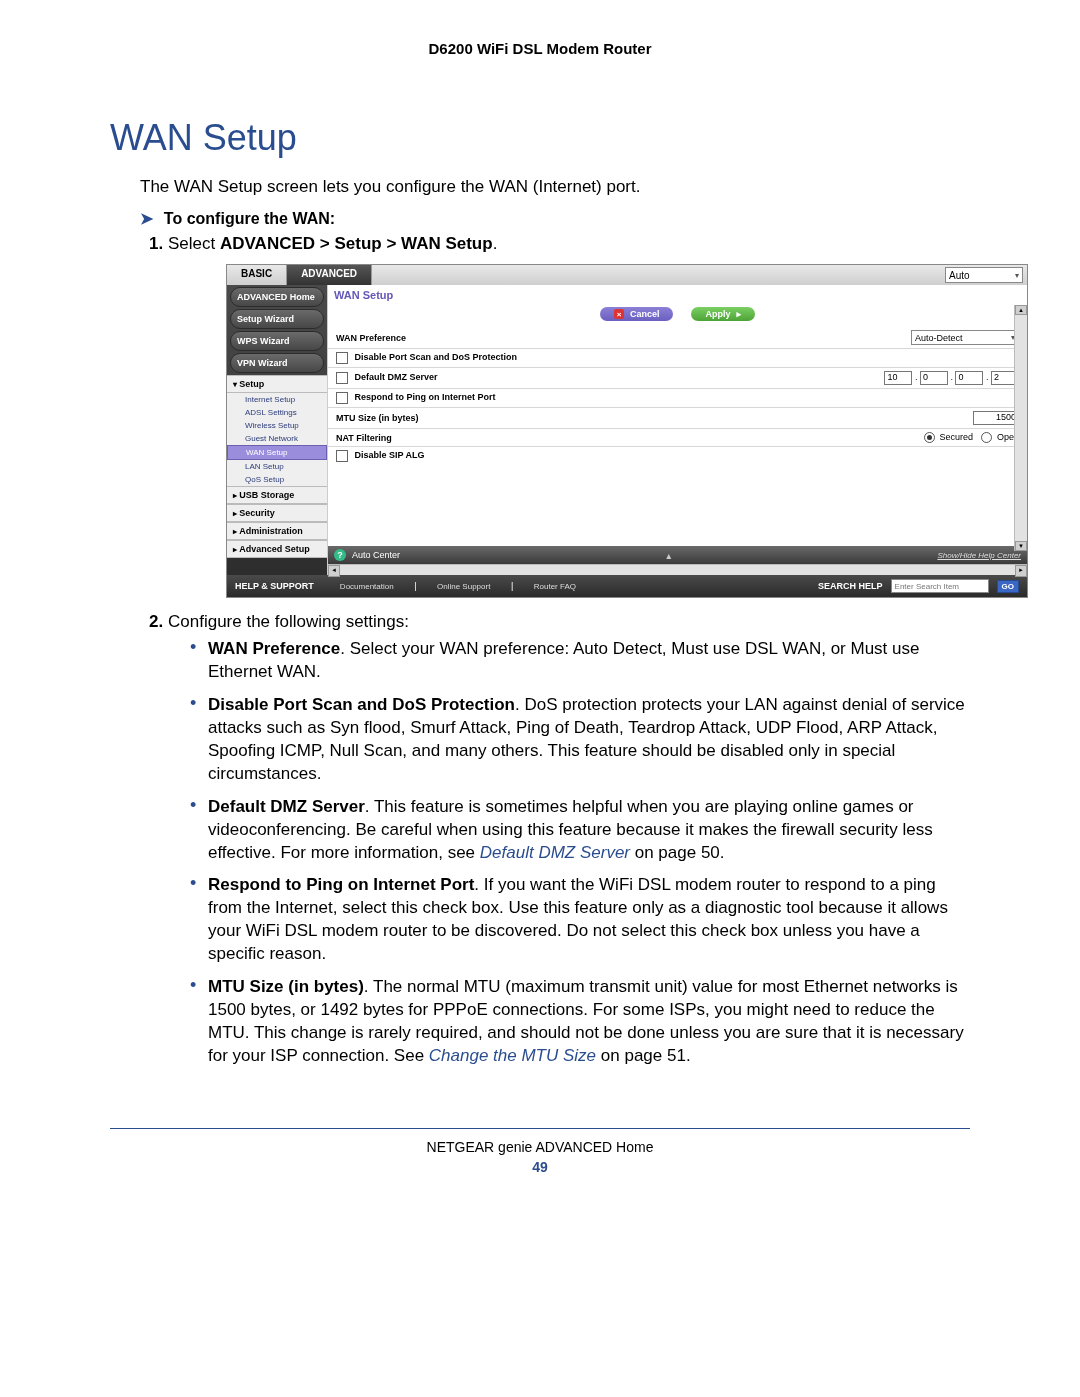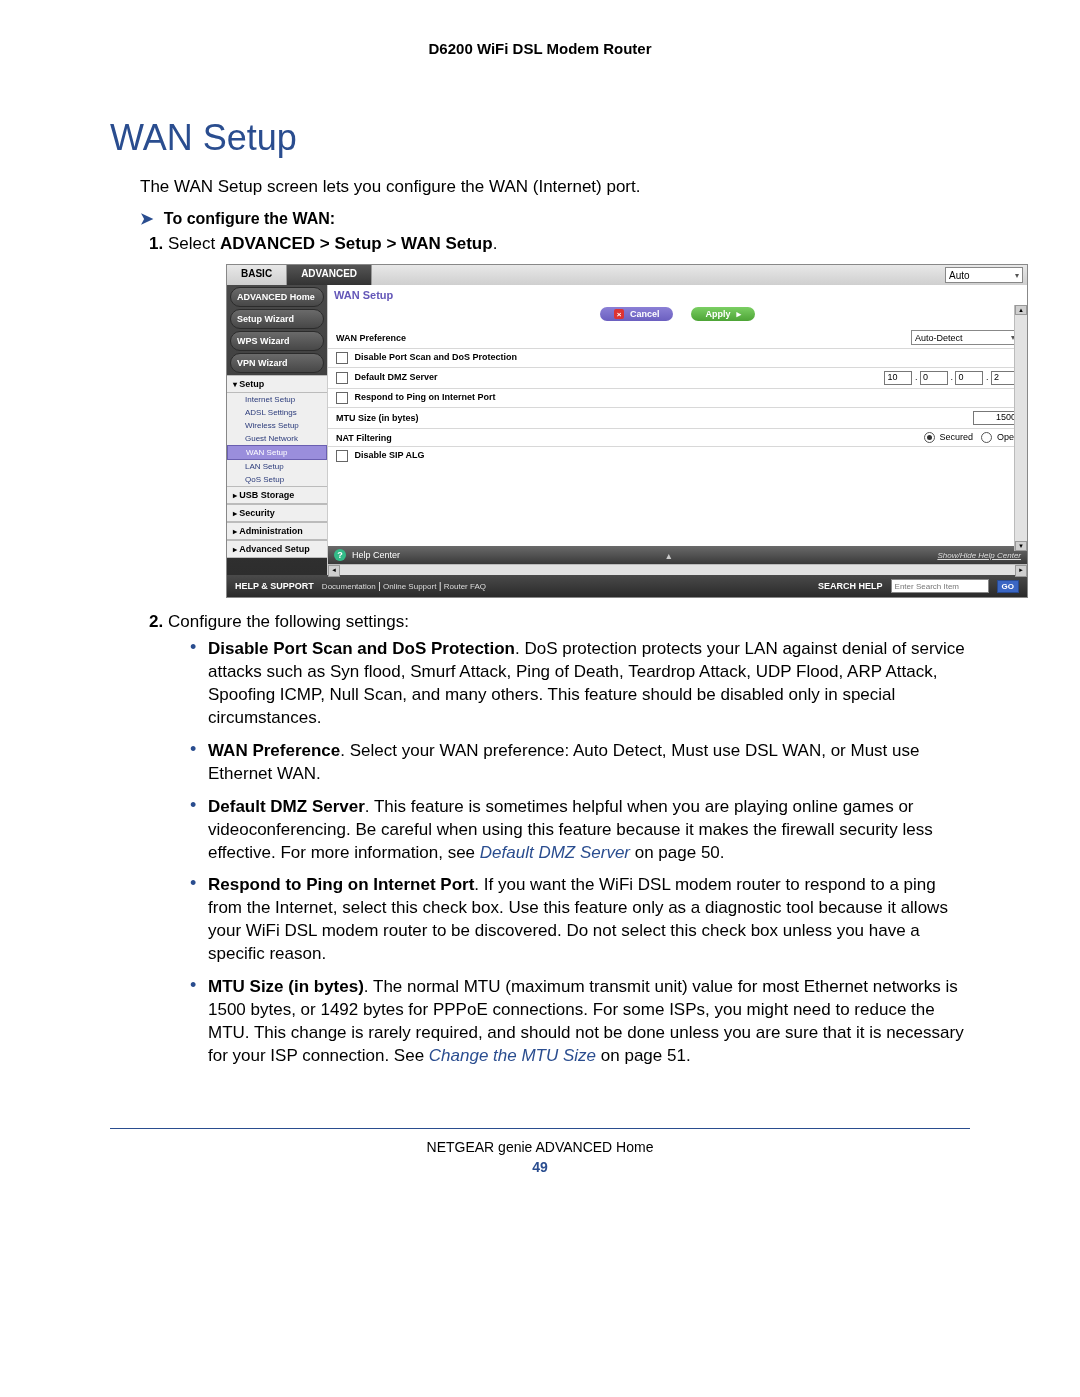--- a/index.html
+++ b/index.html
@@ -268,21 +268,21 @@
 
   .support-bar {
     background: linear-gradient(#4a4a4a,#2a2a2a);
     color: #fff;
     font-size: 9px;
     display: flex;
     align-items: center;
     padding: 4px 8px;
     gap: 8px;
   }
-  .support-bar .links a { color:#ddd; font-size:8px; text-decoration:none; margin:0 0;}
+  .support-bar .links a { color:#ddd; font-size:8px; text-decoration:none; margin:0 18px;}
   .support-bar .spacer { flex:1; }
   .search-box {
     border:1px solid #888; background:#fff; color:#777; font-size:8px; height:12px; width:90px; padding:0 3px; display:flex; align-items:center;
   }
   .go-btn {
     background:#3a66c4; color:#fff; font-size:8px; font-weight:bold; padding:1px 4px; border:1px solid #284a91;
   }
 
   .footer-rule {
     border-top: 1px solid #2a4d8f;
@@ -426,21 +426,21 @@
                 <span class="chk"></span>
                 <span class="lab">Disable SIP ALG</span>
               </span>
               <span></span>
             </div>
 
             <div class="blank-fill"></div>
 
             <div class="help-bar">
               <span class="icon">?</span>
-              <span class="lab">Help Center</span>
+              <span class="lab">Auto Center</span>
               <span class="mid-arrow">▴</span>
               <span class="showhide">Show/Hide Help Center</span>
             </div>
             <div class="scroll-strip">
               <div class="larr">◂</div>
               <div class="rarr">▸</div>
             </div>
           </div>
         </div>
 
@@ -456,24 +456,24 @@
           <span class="search-box">Enter Search Item</span>
           <span class="go-btn">GO</span>
         </div>
       </div>
     </li>
 
     <li>
       <span>Configure the following settings:</span>
       <ul class="bullets">
         <li>
-          <span class="bold">Disable Port Scan and DoS Protection</span><span>. DoS protection protects your LAN against denial of service attacks such as Syn flood, Smurf Attack, Ping of Death, Teardrop Attack, UDP Flood, ARP Attack, Spoofing ICMP, Null Scan, and many others. This feature should be disabled only in special circumstances.</span>
+          <span class="bold">WAN Preference</span><span>. Select your WAN preference: Auto Detect, Must use DSL WAN, or Must use Ethernet WAN.</span>
         </li>
         <li>
-          <span class="bold">WAN Preference</span><span>. Select your WAN preference: Auto Detect, Must use DSL WAN, or Must use Ethernet WAN.</span>
+          <span class="bold">Disable Port Scan and DoS Protection</span><span>. DoS protection protects your LAN against denial of service attacks such as Syn flood, Smurf Attack, Ping of Death, Teardrop Attack, UDP Flood, ARP Attack, Spoofing ICMP, Null Scan, and many others. This feature should be disabled only in special circumstances.</span>
         </li>
         <li>
           <span class="bold">Default DMZ Server</span><span>. This feature is sometimes helpful when you are playing online games or videoconferencing. Be careful when using this feature because it makes the firewall security less effective. For more information, see </span><span class="xref">Default DMZ Server</span><span> on page 50.</span>
         </li>
         <li>
           <span class="bold">Respond to Ping on Internet Port</span><span>. If you want the WiFi DSL modem router to respond to a ping from the Internet, select this check box. Use this feature only as a diagnostic tool because it allows your WiFi DSL modem router to be discovered. Do not select this check box unless you have a specific reason.</span>
         </li>
         <li>
           <span class="bold">MTU Size (in bytes)</span><span>. The normal MTU (maximum transmit unit) value for most Ethernet networks is 1500 bytes, or 1492 bytes for PPPoE connections. For some ISPs, you might need to reduce the MTU. This change is rarely required, and should not be done unless you are sure that it is necessary for your ISP connection. See </span><span class="xref">Change the MTU Size</span><span> on page 51.</span>
         </li>

